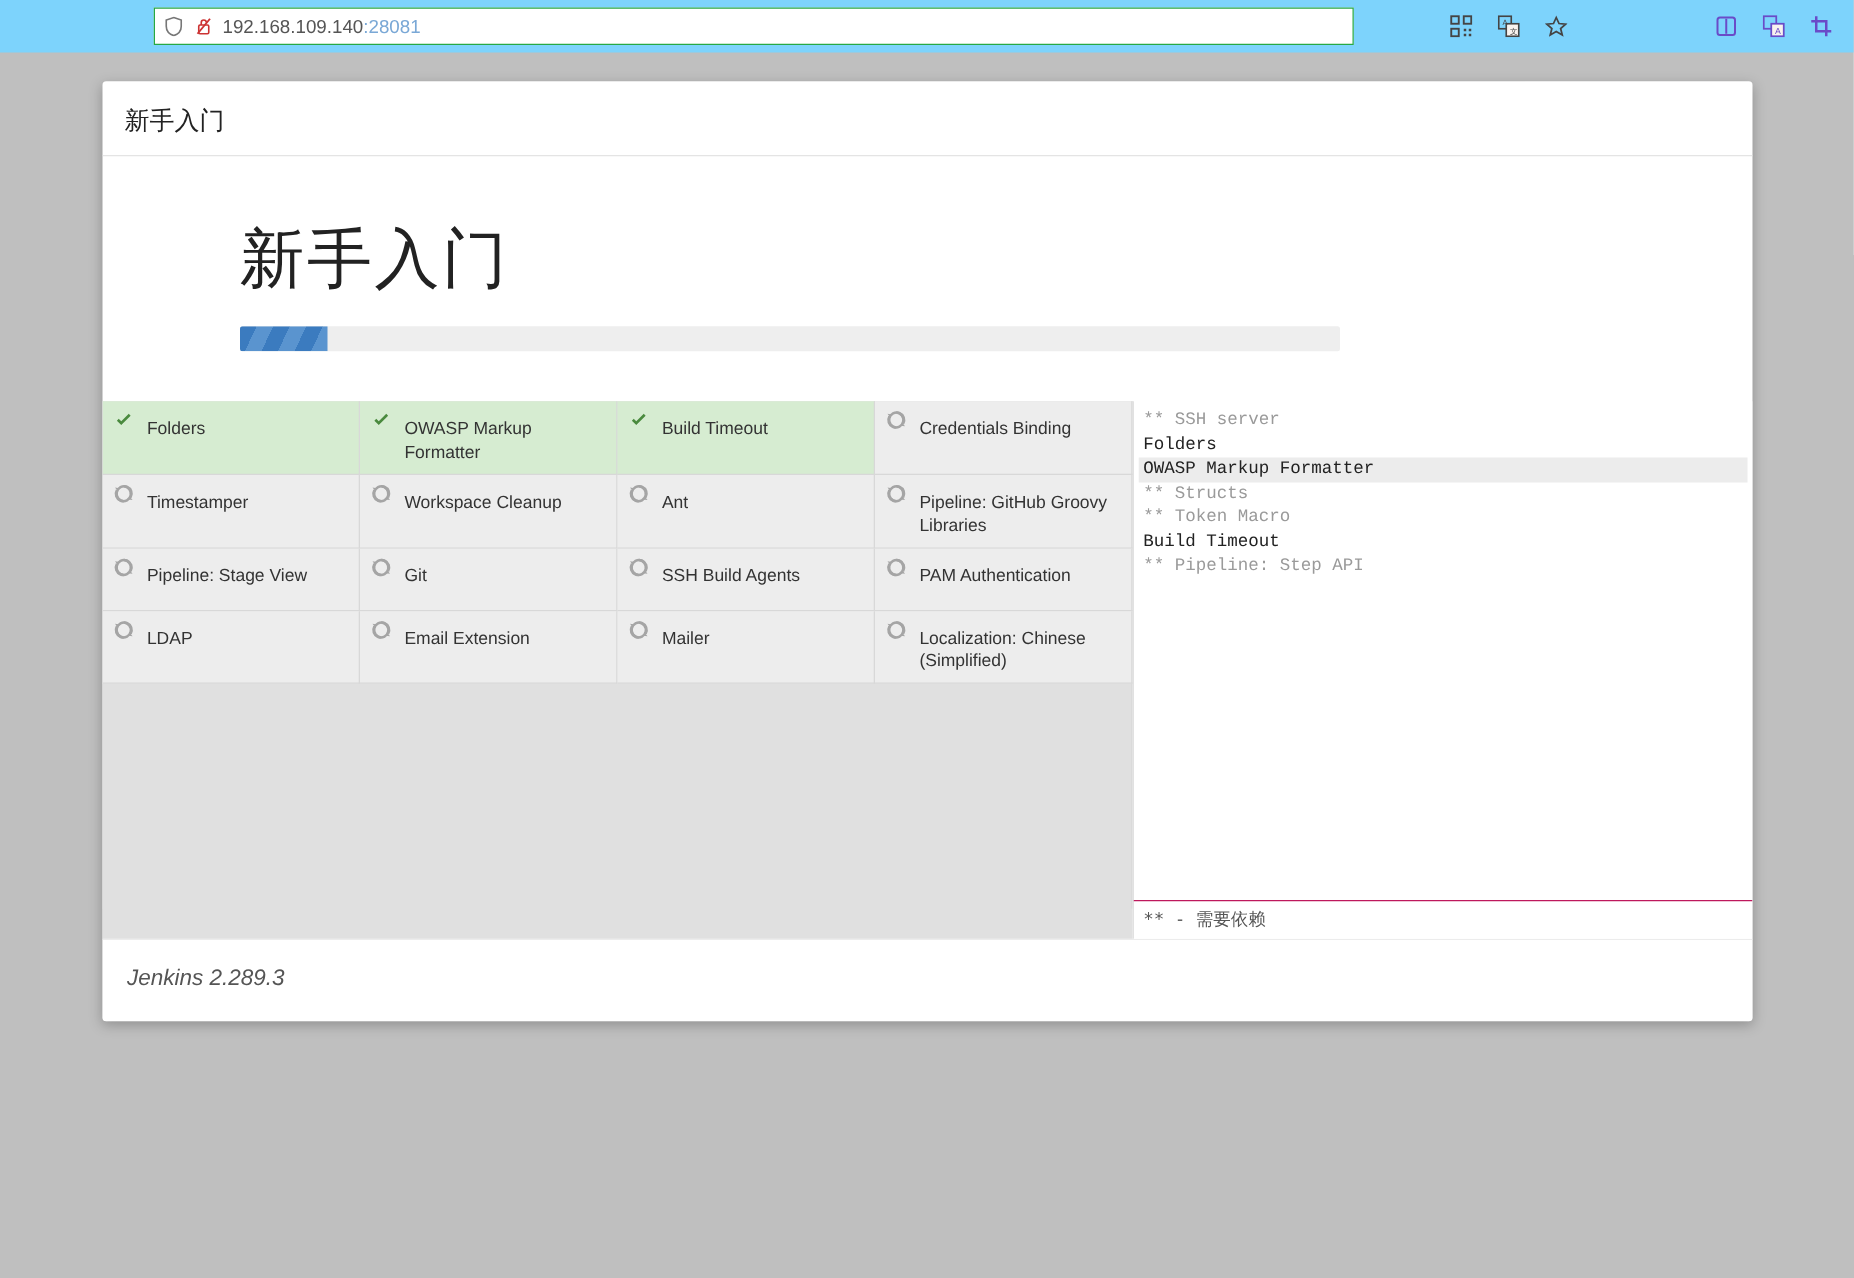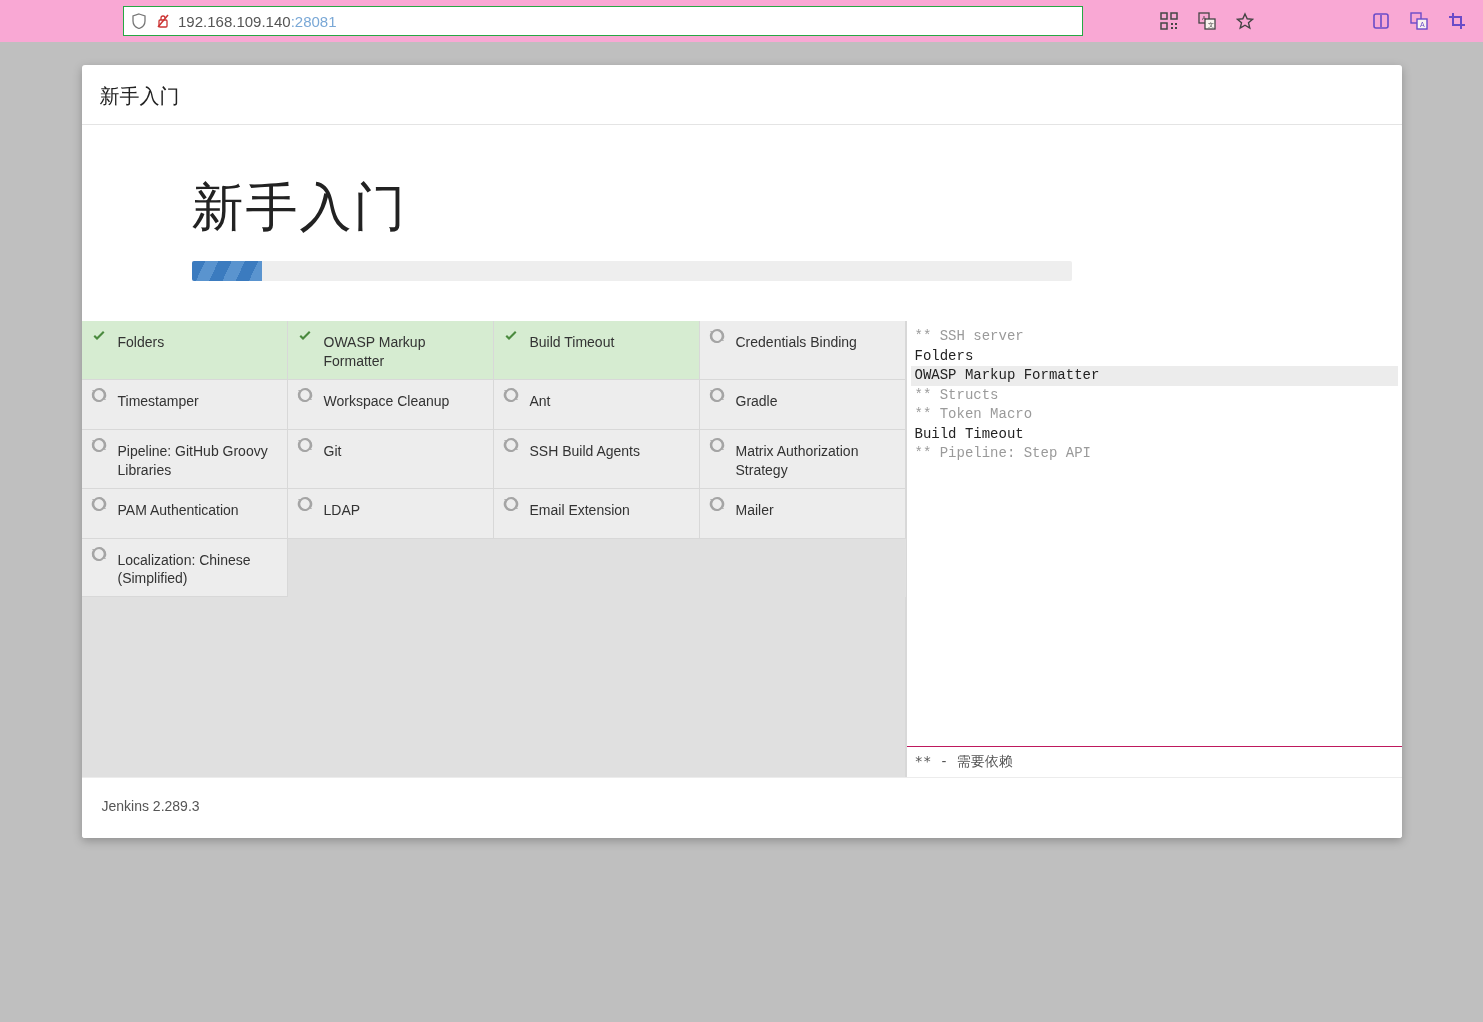--- a/index.html
+++ b/index.html
@@ -5,21 +5,21 @@
 * { box-sizing: border-box; margin: 0; padding: 0; }
 body {
   font-family: "Segoe UI", "Microsoft YaHei", Arial, sans-serif;
   background: #bfbfbf;
   width: 1483px;
   height: 1022px;
   overflow: hidden;
 }
 .browser-bar {
   height: 42px;
-  background: #f9a8d4;
+  background: #7dd3fc;
   display: flex;
   align-items: center;
   padding: 0 8px;
 }
 .url-box {
   margin-left: 115px;
   width: 960px;
   height: 30px;
   border: 1.5px solid #27a844;
   background: #fff;
@@ -136,24 +136,25 @@
   padding: 6px 8px;
   font-family: "SimSun", monospace;
   font-size: 14px;
   color: #555;
 }
 .grid-area-bg {
   background: #e0e0e0;
 }
 .footer {
   padding: 20px 20px 24px 20px;
-  font-size: 14px;
+  font-size: 18px;
   color: #555;
   border-top: 1px solid #ececec;
   background: #fff;
+  font-style: italic;
 }
 </style>
 </head>
 <body>
 
 <div class="browser-bar">
   <div class="url-box">
     <span class="icon">
       <svg width="14" height="16" viewBox="0 0 14 16">
           <path fill="none" stroke="#777" stroke-width="1.3" d="M7 1 L13 3 V8 C13 12 10 14.5 7 15.5 C4 14.5 1 12 1 8 V3 Z"></path>
@@ -304,65 +305,54 @@
             </div>
             <div class="plugin-cell pending">
               <span class="status-icon">
                 <svg class="spin-svg" width="16" height="16" viewBox="0 0 16 16">
                   <path d="M8 2 A6 6 0 1 1 2.5 5" fill="none" stroke="#a5a5a5" stroke-width="2"></path>
                   <path d="M1 3 L2.5 5 L4.5 3.5 Z" fill="#a5a5a5"></path>
                   <path d="M8 14 A6 6 0 1 1 13.5 11" fill="none" stroke="#a5a5a5" stroke-width="2"></path>
                   <path d="M15 13 L13.5 11 L11.5 12.5 Z" fill="#a5a5a5"></path>
                 </svg>
               </span>
-              <span class="label">Gradle</span>
-            </div>
-            <div class="plugin-cell pending">
-              <span class="status-icon">
-                <svg class="spin-svg" width="16" height="16" viewBox="0 0 16 16">
-                  <path d="M8 2 A6 6 0 1 1 2.5 5" fill="none" stroke="#a5a5a5" stroke-width="2"></path>
-                  <path d="M1 3 L2.5 5 L4.5 3.5 Z" fill="#a5a5a5"></path>
-                  <path d="M8 14 A6 6 0 1 1 13.5 11" fill="none" stroke="#a5a5a5" stroke-width="2"></path>
-                  <path d="M15 13 L13.5 11 L11.5 12.5 Z" fill="#a5a5a5"></path>
-                </svg>
-              </span>
               <span class="label">Pipeline: GitHub Groovy Libraries</span>
             </div>
             <div class="plugin-cell pending">
               <span class="status-icon">
                 <svg class="spin-svg" width="16" height="16" viewBox="0 0 16 16">
                   <path d="M8 2 A6 6 0 1 1 2.5 5" fill="none" stroke="#a5a5a5" stroke-width="2"></path>
                   <path d="M1 3 L2.5 5 L4.5 3.5 Z" fill="#a5a5a5"></path>
                   <path d="M8 14 A6 6 0 1 1 13.5 11" fill="none" stroke="#a5a5a5" stroke-width="2"></path>
                   <path d="M15 13 L13.5 11 L11.5 12.5 Z" fill="#a5a5a5"></path>
                 </svg>
               </span>
+              <span class="label">Pipeline: Stage View</span>
+            </div>
+            <div class="plugin-cell pending">
+              <span class="status-icon">
+                <svg class="spin-svg" width="16" height="16" viewBox="0 0 16 16">
+                  <path d="M8 2 A6 6 0 1 1 2.5 5" fill="none" stroke="#a5a5a5" stroke-width="2"></path>
+                  <path d="M1 3 L2.5 5 L4.5 3.5 Z" fill="#a5a5a5"></path>
+                  <path d="M8 14 A6 6 0 1 1 13.5 11" fill="none" stroke="#a5a5a5" stroke-width="2"></path>
+                  <path d="M15 13 L13.5 11 L11.5 12.5 Z" fill="#a5a5a5"></path>
+                </svg>
+              </span>
               <span class="label">Git</span>
             </div>
             <div class="plugin-cell pending">
               <span class="status-icon">
                 <svg class="spin-svg" width="16" height="16" viewBox="0 0 16 16">
                   <path d="M8 2 A6 6 0 1 1 2.5 5" fill="none" stroke="#a5a5a5" stroke-width="2"></path>
                   <path d="M1 3 L2.5 5 L4.5 3.5 Z" fill="#a5a5a5"></path>
                   <path d="M8 14 A6 6 0 1 1 13.5 11" fill="none" stroke="#a5a5a5" stroke-width="2"></path>
                   <path d="M15 13 L13.5 11 L11.5 12.5 Z" fill="#a5a5a5"></path>
                 </svg>
               </span>
               <span class="label">SSH Build Agents</span>
-            </div>
-            <div class="plugin-cell pending">
-              <span class="status-icon">
-                <svg class="spin-svg" width="16" height="16" viewBox="0 0 16 16">
-                  <path d="M8 2 A6 6 0 1 1 2.5 5" fill="none" stroke="#a5a5a5" stroke-width="2"></path>
-                  <path d="M1 3 L2.5 5 L4.5 3.5 Z" fill="#a5a5a5"></path>
-                  <path d="M8 14 A6 6 0 1 1 13.5 11" fill="none" stroke="#a5a5a5" stroke-width="2"></path>
-                  <path d="M15 13 L13.5 11 L11.5 12.5 Z" fill="#a5a5a5"></path>
-                </svg>
-              </span>
-              <span class="label">Matrix Authorization Strategy</span>
             </div>
             <div class="plugin-cell pending">
               <span class="status-icon">
                 <svg class="spin-svg" width="16" height="16" viewBox="0 0 16 16">
                   <path d="M8 2 A6 6 0 1 1 2.5 5" fill="none" stroke="#a5a5a5" stroke-width="2"></path>
                   <path d="M1 3 L2.5 5 L4.5 3.5 Z" fill="#a5a5a5"></path>
                   <path d="M8 14 A6 6 0 1 1 13.5 11" fill="none" stroke="#a5a5a5" stroke-width="2"></path>
                   <path d="M15 13 L13.5 11 L11.5 12.5 Z" fill="#a5a5a5"></path>
                 </svg>
               </span>

